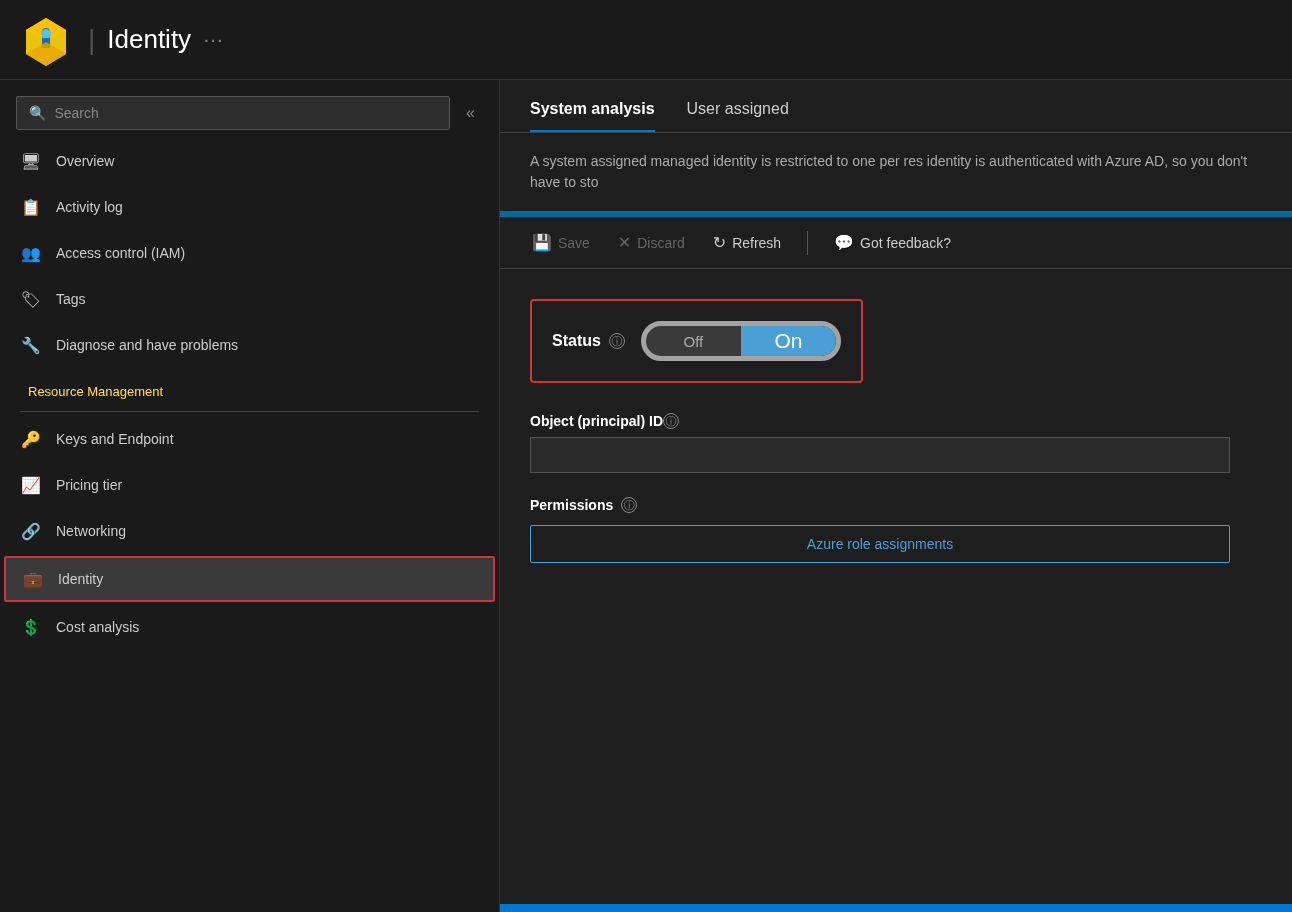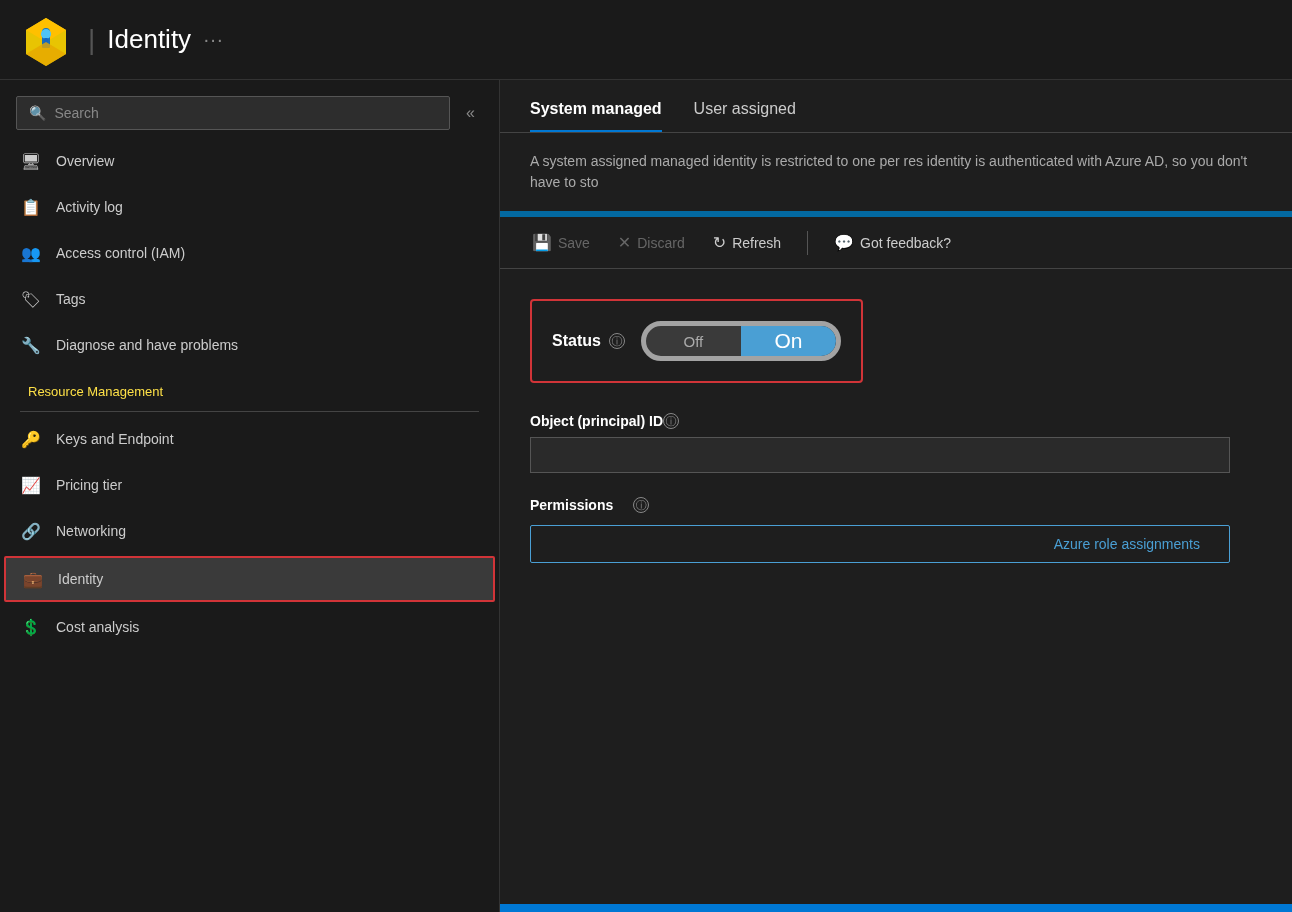--- a/index.html
+++ b/index.html
@@ -295,39 +295,39 @@
       max-width: 700px;
     }
 
     
     .permissions-section {
       margin-bottom: 24px;
     }
     .permissions-label-row {
       display: flex;
       align-items: center;
-      gap: 20px;
+      gap: 8px;
       margin-bottom: 12px;
     }
     .permissions-label {
       font-size: 14px;
       font-weight: 600;
       color: #ffffff;
     }
     .azure-role-btn {
       background: transparent;
       border: 1px solid #4a9fd4;
       color: #4a9fd4;
       padding: 10px 29px;
       font-size: 14px;
       cursor: pointer;
       border-radius: 2px;
       max-width: 700px;
       width: 100%;
-      text-align: right;
+      text-align: center;
     }
 
     
     .bottom-bar {
       height: 8px;
       background: #0078d4;
       position: absolute;
       bottom: 0;
       left: 500px;
       right: 0;
@@ -417,21 +417,21 @@
       <span class="nav-icon">💲</span>
       <span class="nav-label">Cost analysis</span>
     </div>
 
   </div>
 
   <div class="content">
 
     <div class="tabs-bar">
       <div class="tab-item active">
-        <span>System managed</span>
+        <span>System analysis</span>
       </div>
       <div class="tab-item">
         <span>User assigned</span>
       </div>
     </div>
 
     <div class="description-text">A system assigned managed identity is restricted to one per res identity is authenticated with Azure AD, so you don't have to sto</div>
 
     <div class="toolbar">
       <button class="toolbar-btn disabled">

